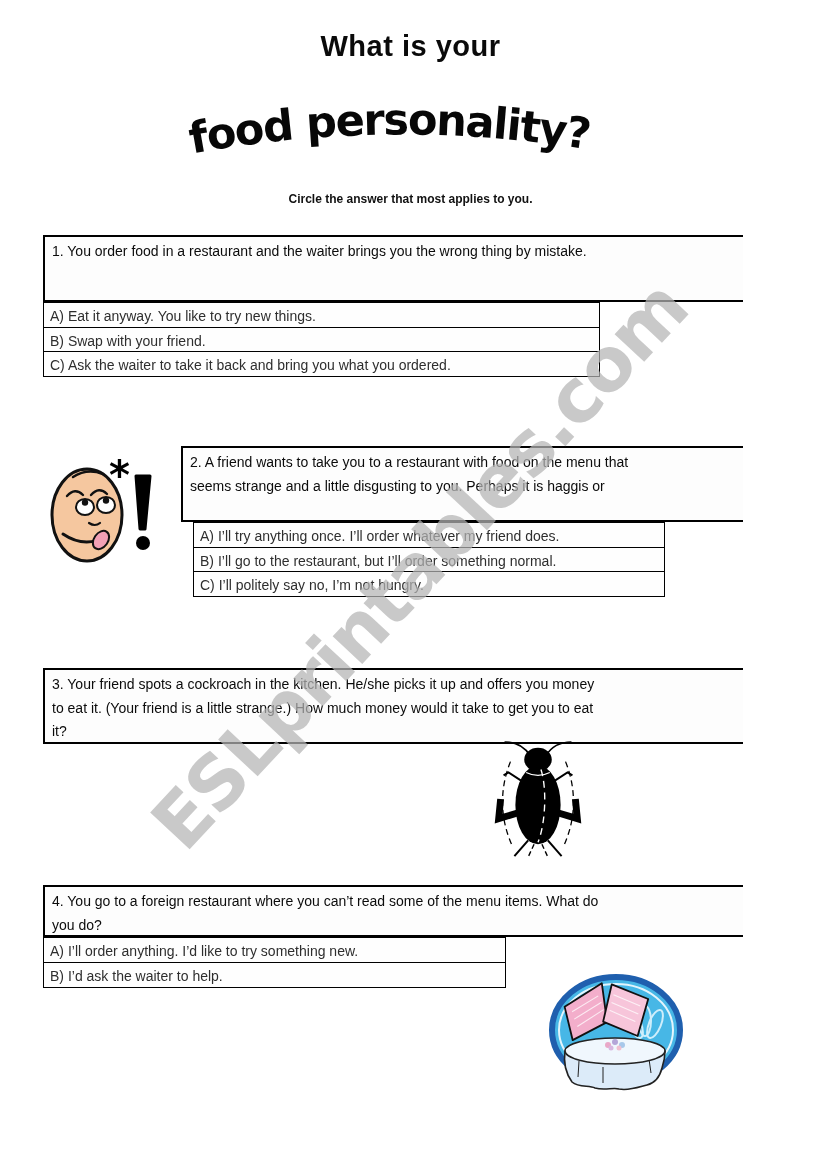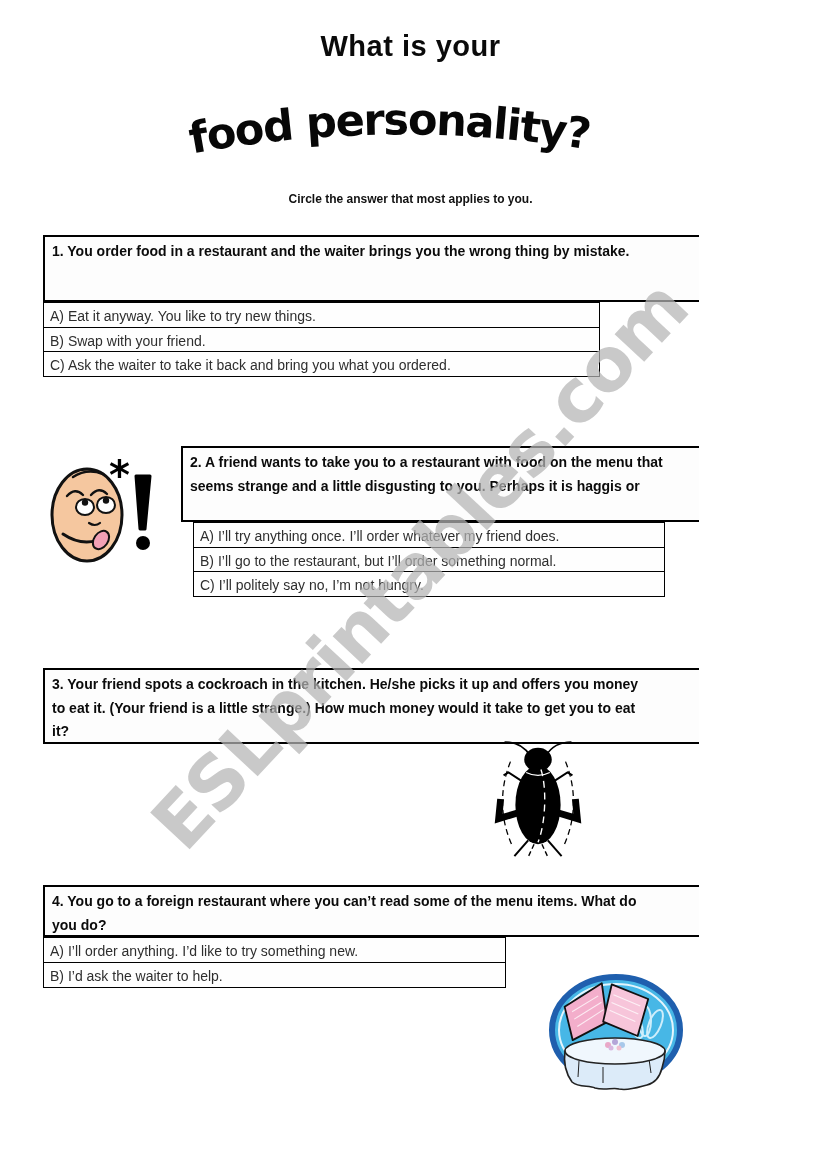--- a/index.html
+++ b/index.html
@@ -5,37 +5,37 @@
   :root{
     --face-skin:#f5c79f; --tongue-pink:#f2a0b5;
     --clipart-blue:#47b7e6; --clipart-blue-ring:#1f5fae;
     --book-pink-left:#f3aecb; --book-pink-right:#f7c5da;
     --tablecloth:#dcebf9; --table-top:#f0f7fd;
     --watermark:#b5b5b5;
   }
   html,body{margin:0;padding:0;background:#ffffff;}
   .page{
     position:relative; width:699px; height:1169px; background:#fff;
-    font-family:"Liberation Sans", sans-serif; color:#000; overflow:hidden;
+    font-family:"Liberation Sans", sans-serif; color:#000; overflow:hidden;padding-left:44px;
   }
   .title1{
     position:absolute; top:30px; left:0; width:821px; text-align:center;
     font-size:29px; font-weight:bold; letter-spacing:0.5px; color:#0a0a0a;
   }
   .wordart{position:absolute; top:60px; left:0;}
   .instruction{
     position:absolute; top:192px; left:0; width:821px; text-align:center;
     font-size:12px; font-weight:bold; color:#111;
   }
   .qbox{
     position:absolute; box-sizing:border-box; border:2px solid #000;
     background:#fdfdfd; padding:3px 8px 0 7px;
   }
   .qline{
-    font-size:14px; font-weight:bold; line-height:23.5px; white-space:nowrap; color:#0b0b0b;
+    font-size:14px; font-weight:normal; line-height:23.5px; white-space:nowrap; color:#0b0b0b;
   }
   .rows{position:absolute;}
   .arow{
     box-sizing:border-box; height:26px; border:1.5px solid #000; background:#fefefe;
     padding:2px 0 0 6px; font-size:14px; line-height:22px; color:#2e2e2e; white-space:nowrap;
   }
   .arow + .arow{margin-top:-1.5px;}
   .clip{position:absolute;}
   .watermark{
     position:absolute; left:419px; top:565px; z-index:10; pointer-events:none;

